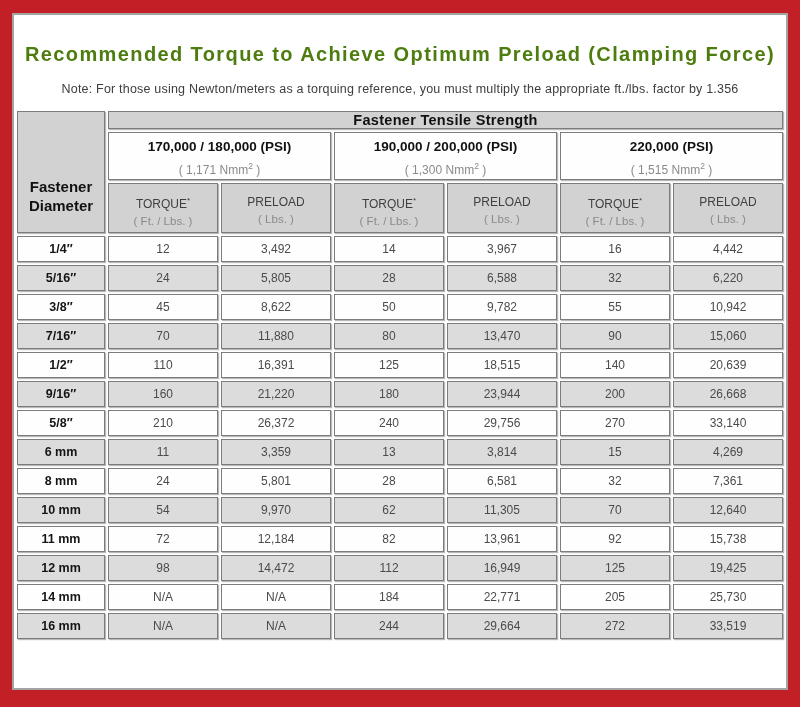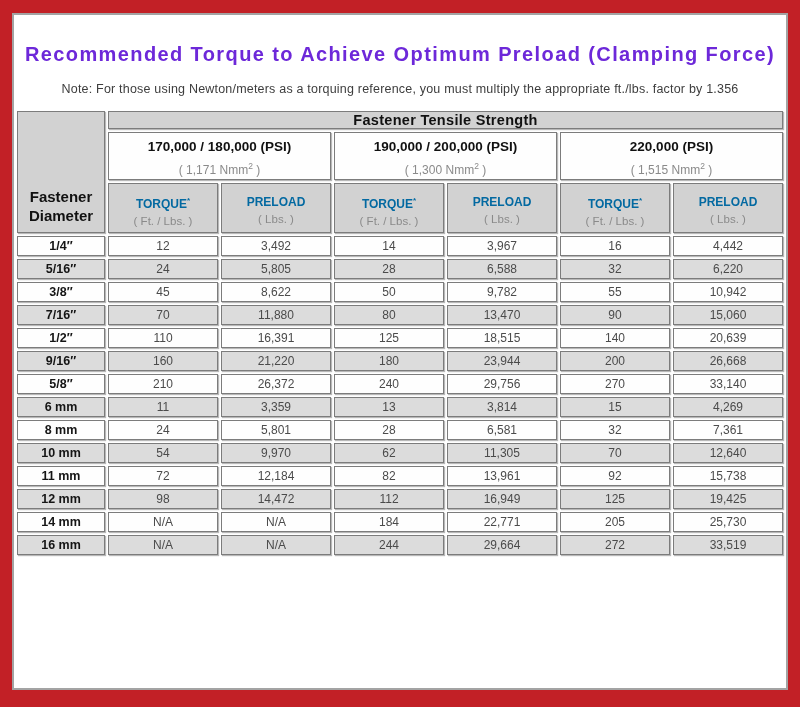--- a/index.html
+++ b/index.html
@@ -32,21 +32,21 @@
     background: #ffffff;
     border: 2px solid var(--panel-border);
   }
   .title-block {
     text-align: center;
     padding: 24px 10px 0 10px;
   }
   .title-line {
     font-size: 20px;
     font-weight: bold;
-    color: #6d28d9;
+    color: #4d7c0f;
     letter-spacing: 1.4px;
     line-height: 30px;
   }
   .title-line sup {
     font-size: 12px;
     letter-spacing: 0;
   }
   .note {
     margin-top: 13px;
     font-size: 12.5px;
@@ -72,21 +72,21 @@
     background: var(--header-gray);
     height: 17px;
     font-size: 14.5px;
     font-weight: bold;
     color: #111;
     letter-spacing: 0.3px;
   }
   th.corner {
     background: var(--header-gray);
     vertical-align: bottom;
-    padding-bottom: 7px;
+    padding-bottom: 17px;
     font-size: 15px;
     font-weight: bold;
     color: #111;
     line-height: 19px;
   }
   th.psi {
     background: var(--white-cell);
     height: 44px;
   }
   .psi-main {
@@ -102,35 +102,35 @@
     color: var(--sub-ink);
     line-height: 18px;
   }
   .psi-sub sup { font-size: 8.5px; }
   th.colhead {
     background: var(--header-gray);
     height: 50px;
   }
   .colhead-main {
     font-size: 12px;
-    font-weight: bold;
-    color: #0369a1;
+    font-weight: normal;
+    color: #404040;
     line-height: 17px;
     padding-top: 5px;
   }
   .colhead-main sup { font-size: 8px; }
   .colhead-sub {
     font-size: 11.5px;
     font-weight: normal;
     color: var(--sub-ink);
     line-height: 16px;
   }
   tbody th.dia {
     background: var(--white-cell);
-    height: 20px;
+    height: 26px;
     font-size: 12.5px;
     font-weight: bold;
     color: #151515;
   }
   tbody td.val {
     background: var(--white-cell);
     font-size: 12px;
     color: var(--num-ink);
   }
   tbody tr.alt th.dia, tbody tr.alt td.val {

